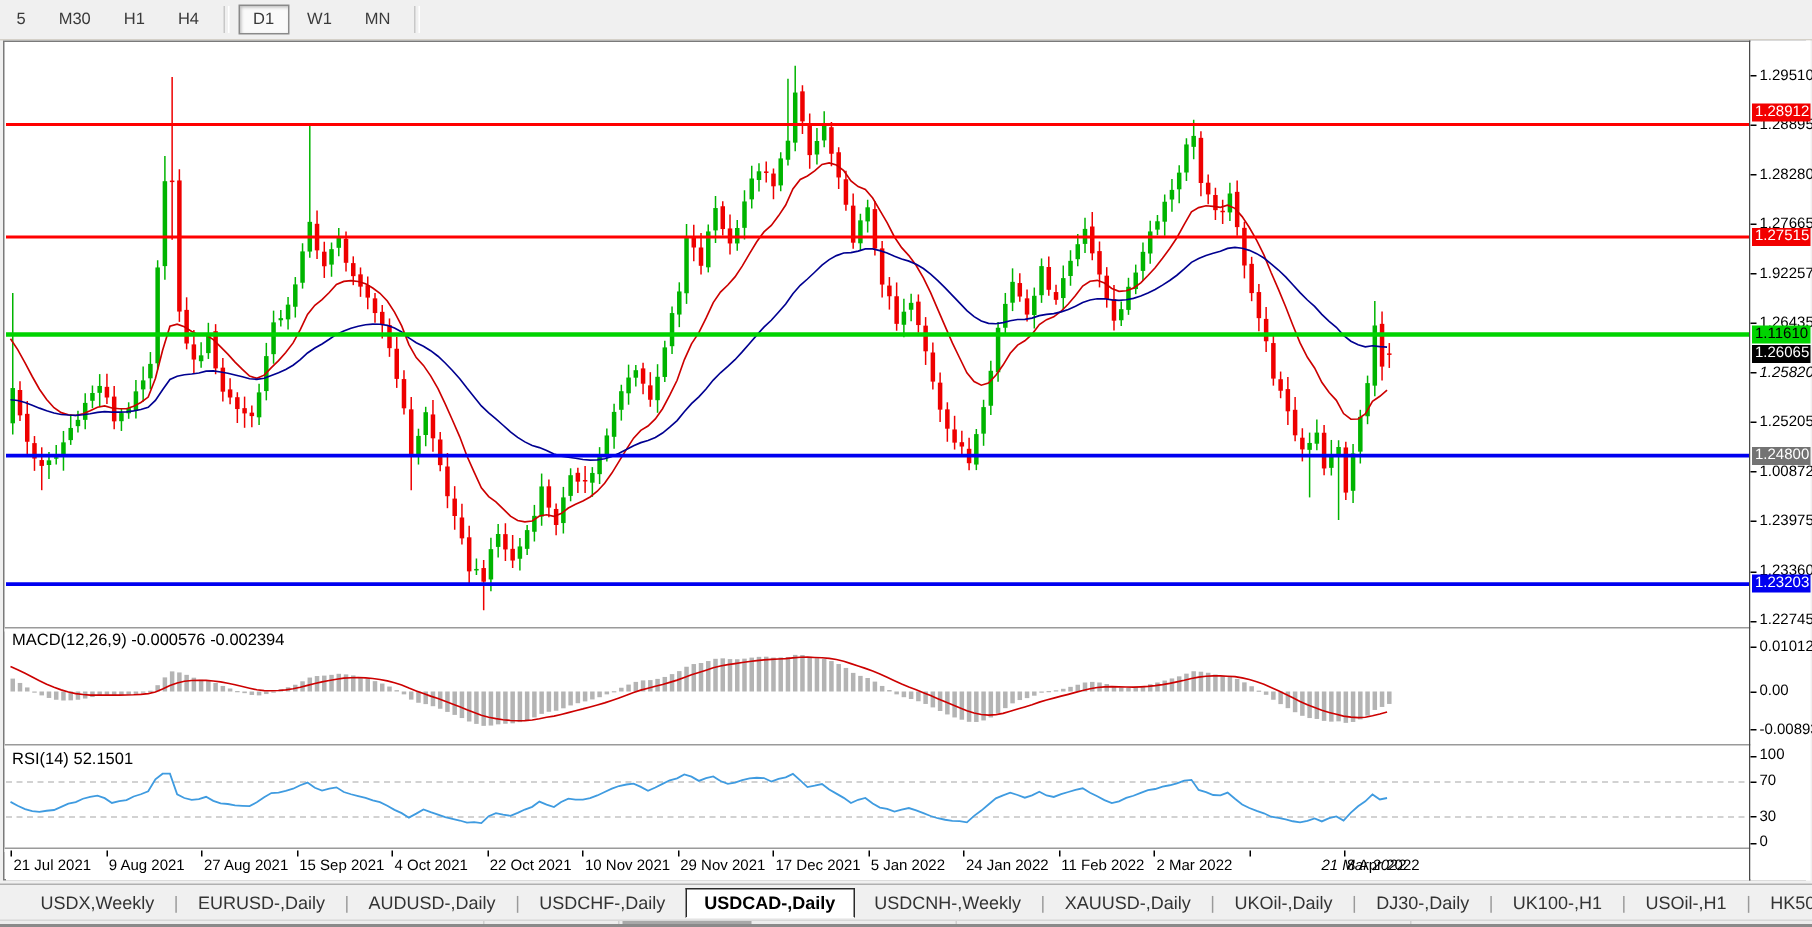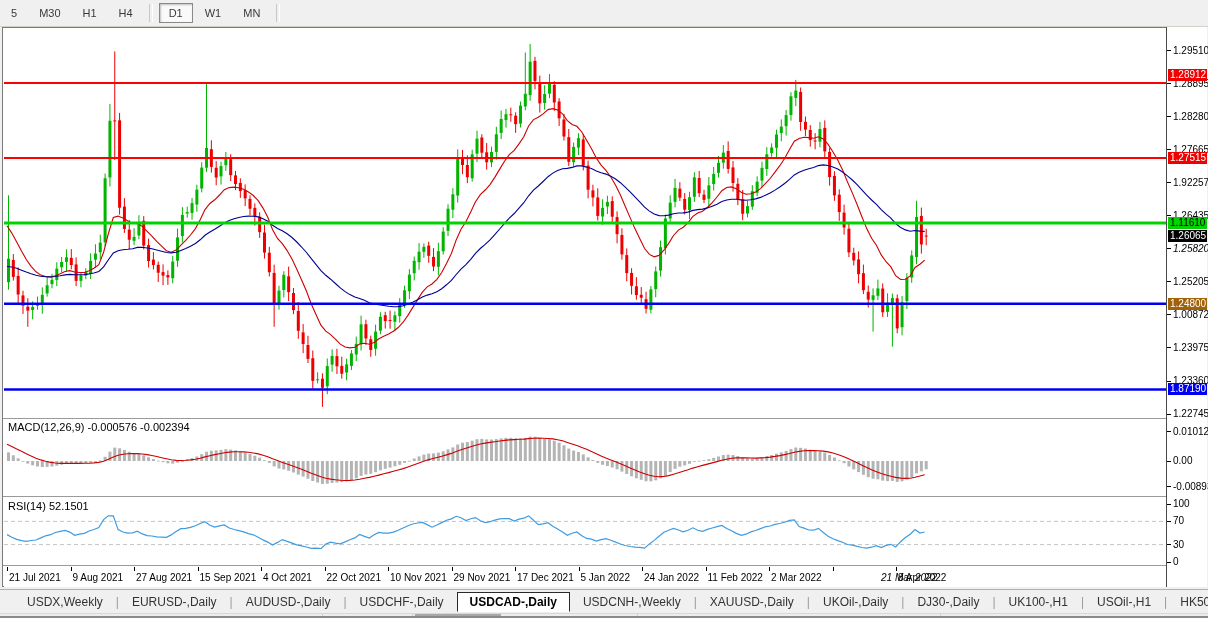--- a/index.html
+++ b/index.html
@@ -740,22 +740,22 @@
       <div class="ax-dash" style="top: 493.9px;"></div>
       <div class="ax-label" style="top: 488.4px;">70</div>
       <div class="ax-dash" style="top: 517.1px;"></div>
       <div class="ax-label" style="top: 511.6px;">30</div>
       <div class="ax-dash" style="top: 534.5px;"></div>
       <div class="ax-label" style="top: 529px;">0</div>
       <div class="badge" style="top: 42px; background: rgb(242, 0, 0); color: rgb(255, 255, 255); width: 35px; text-align: right;">1.28912</div>
       <div class="badge" style="top: 124.98px; background: rgb(242, 0, 0); color: rgb(255, 255, 255); width: 35px;">1.27515</div>
       <div class="badge" style="top: 190.036px; background: rgb(0, 211, 0); color: rgb(0, 0, 0); width: 35px;">1.11610</div>
       <div class="badge" style="top: 202.811px; background: rgb(0, 0, 0); color: rgb(255, 255, 255); width: 35px;">1.26065</div>
-      <div class="badge" style="top: 270.712px; background: #a16207; color: rgb(255, 255, 255); width: 35px;">1.24800</div>
-      <div class="badge" style="top: 356.434px; background: rgb(0, 0, 240); color: rgb(255, 255, 255); width: 35px;">1.87190</div>
+      <div class="badge" style="top: 270.712px; background: #737373; color: rgb(255, 255, 255); width: 35px;">1.24800</div>
+      <div class="badge" style="top: 356.434px; background: rgb(0, 0, 240); color: rgb(255, 255, 255); width: 35px;">1.23203</div>
     </div>
 
   <div id="tabbar">
       <div class="tab">USDX,Weekly</div>
       <span class="tab-sep">|</span>
       <div class="tab">EURUSD-,Daily</div>
       <span class="tab-sep">|</span>
       <div class="tab">AUDUSD-,Daily</div>
       <span class="tab-sep">|</span>
       <div class="tab">USDCHF-,Daily</div>

